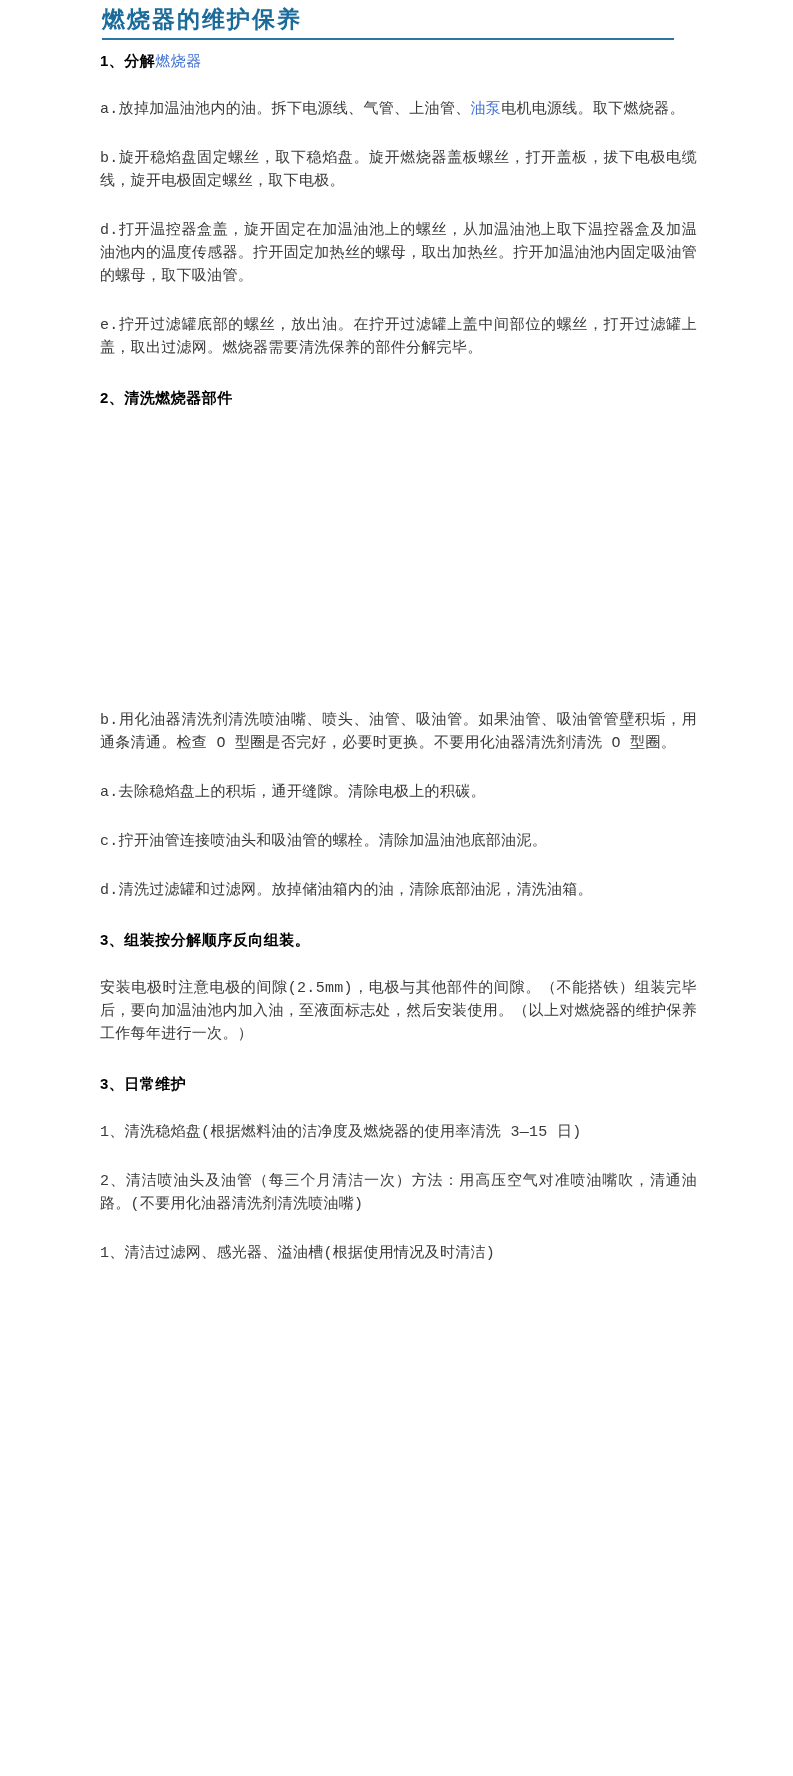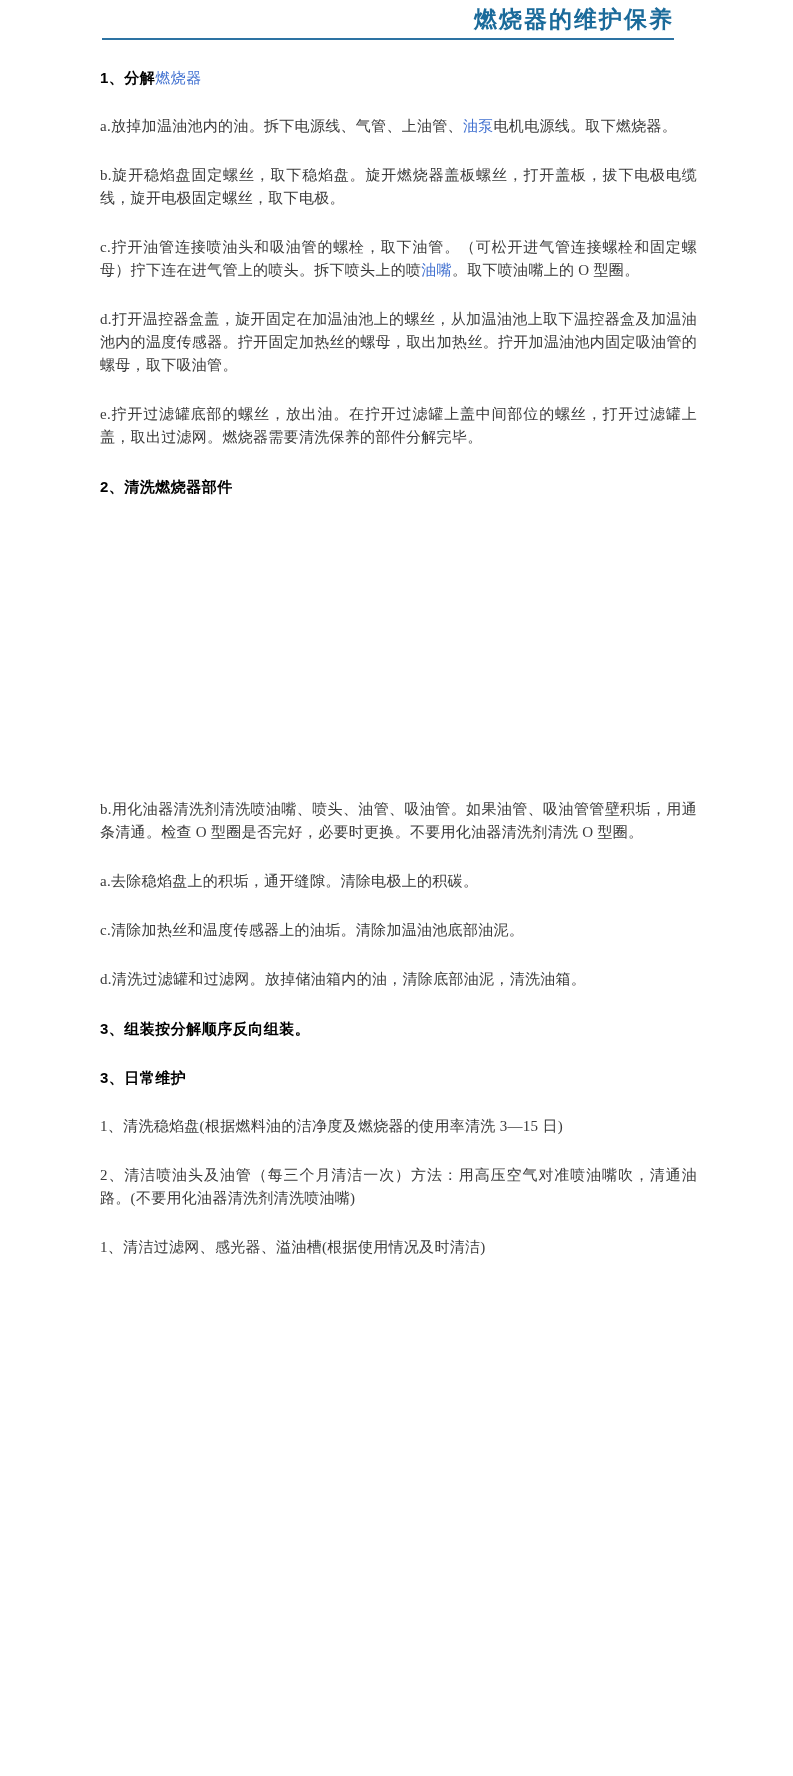--- a/index.html
+++ b/index.html
@@ -22,69 +22,70 @@
     box-sizing: border-box;
     width: 572px;
     margin: 0 0 0 2px;
     padding-bottom: 6px;
     border-bottom: 2px solid var(--rule-color, #2d73a3);
     font-family: "Liberation Sans", sans-serif;
     font-size: 23px;
     line-height: 26px;
     font-weight: bold;
     letter-spacing: 2px;
-    text-align: right;
+    text-align: left;
     color: var(--title-color, #1a6a9a);
   }
   .doc-body { width: 597px; }
   .heading {
-    margin: 26px 0 22px 0;
+    margin: 9px 0 22px 0;
     font-family: "Liberation Sans", sans-serif;
     font-size: 15px;
     line-height: 23px;
     font-weight: bold;
     color: var(--heading-color, #000000);
     letter-spacing: 0.5px;
   }
   .heading .doc-link { font-weight: normal; }
   .para {
     margin: 26px 0;
     font-size: 15px;
     line-height: 23px;
     text-align: justify;
     letter-spacing: 0.3px;
     color: var(--body-color, #3a3a3a);
+    font-family: Liberation Mono, monospace;
   }
   .doc-link {
     color: var(--link-color, #4070d0);
     text-decoration: none;
     cursor: pointer;
   }
   .img-placeholder {
     width: 597px;
     background: #ffffff;
   }
 </style>
 </head>
 <body>
 
 <div class="page">
   <h1 class="doc-title">燃烧器的维护保养</h1>
   <div class="doc-body" id="doc-body">
       <p class="heading"><span>1、分解</span><a class="doc-link" href="javascript:void(0)">燃烧器</a></p>
       <p class="para"><span>a.放掉加温油池内的油。拆下电源线、气管、上油管、</span><a class="doc-link" href="javascript:void(0)">油泵</a><span>电机电源线。取下燃烧器。</span></p>
       <p class="para"><span>b.旋开稳焰盘固定螺丝，取下稳焰盘。旋开燃烧器盖板螺丝，打开盖板，拔下电极电缆线，旋开电极固定螺丝，取下电极。</span></p>
-      <p class="para"><span>c.拧开油管连接喷油头和吸油管的螺栓，取下油管。（可松开进气管连接螺栓和固定螺母）拧下连在进气管上的喷头。拆下喷头上的喷</span><a class="doc-link" href="javascript:void(0)">油嘴</a><span>。取下喷油嘴上的 O 型圈。</span></p>
       <p class="para"><span>d.打开温控器盒盖，旋开固定在加温油池上的螺丝，从加温油池上取下温控器盒及加温油池内的温度传感器。拧开固定加热丝的螺母，取出加热丝。拧开加温油池内固定吸油管的螺母，取下吸油管。</span></p>
       <p class="para"><span>e.拧开过滤罐底部的螺丝，放出油。在拧开过滤罐上盖中间部位的螺丝，打开过滤罐上盖，取出过滤网。燃烧器需要清洗保养的部件分解完毕。</span></p>
       <p class="heading"><span>2、清洗燃烧器部件</span></p>
       <div class="img-placeholder" style="height: 252px;"></div>
       <p class="para"><span>b.用化油器清洗剂清洗喷油嘴、喷头、油管、吸油管。如果油管、吸油管管壁积垢，用通条清通。检查 O 型圈是否完好，必要时更换。不要用化油器清洗剂清洗 O 型圈。</span></p>
       <p class="para"><span>a.去除稳焰盘上的积垢，通开缝隙。清除电极上的积碳。</span></p>
-      <p class="para"><span>c.清除加热丝和温度传感器上的油垢。清除加温油池底部油泥。</span></p>
+      <p class="para"><span>c.拧开油管连接喷油头和吸油管的螺栓。清除加温油池底部油泥。</span></p>
       <p class="para"><span>d.清洗过滤罐和过滤网。放掉储油箱内的油，清除底部油泥，清洗油箱。</span></p>
       <p class="heading"><span>3、组装按分解顺序反向组装。</span></p>
+      <p class="para"><span>安装电极时注意电极的间隙(2.5mm)，电极与其他部件的间隙。（不能搭铁）组装完毕后，要向加温油池内加入油，至液面标志处，然后安装使用。（以上对燃烧器的维护保养工作每年进行一次。）</span></p>
       <p class="heading"><span>3、日常维护</span></p>
       <p class="para"><span>1、清洗稳焰盘(根据燃料油的洁净度及燃烧器的使用率清洗 3—15 日)</span></p>
       <p class="para"><span>2、清洁喷油头及油管（每三个月清洁一次）方法：用高压空气对准喷油嘴吹，清通油路。(不要用化油器清洗剂清洗喷油嘴)</span></p>
       <p class="para"><span>1、清洁过滤网、感光器、溢油槽(根据使用情况及时清洁)</span></p>
     </div>
 </div>
 
 </body></html>

